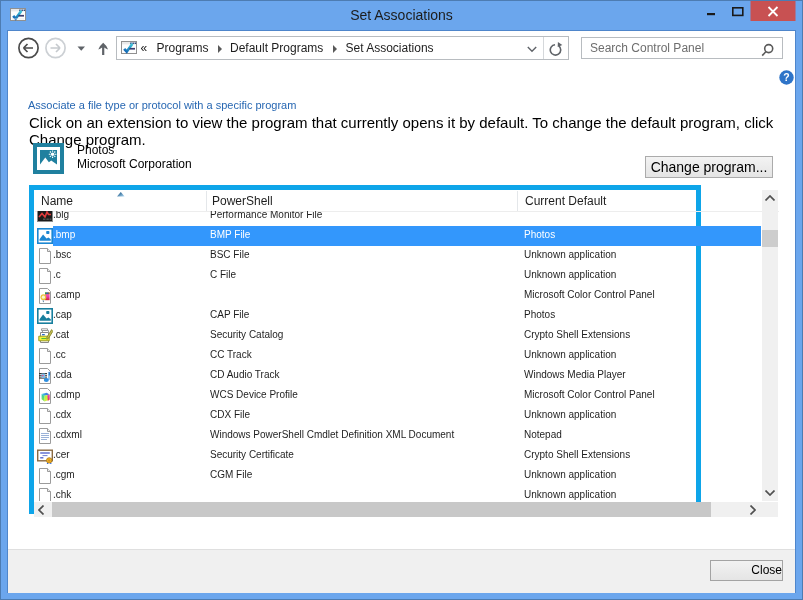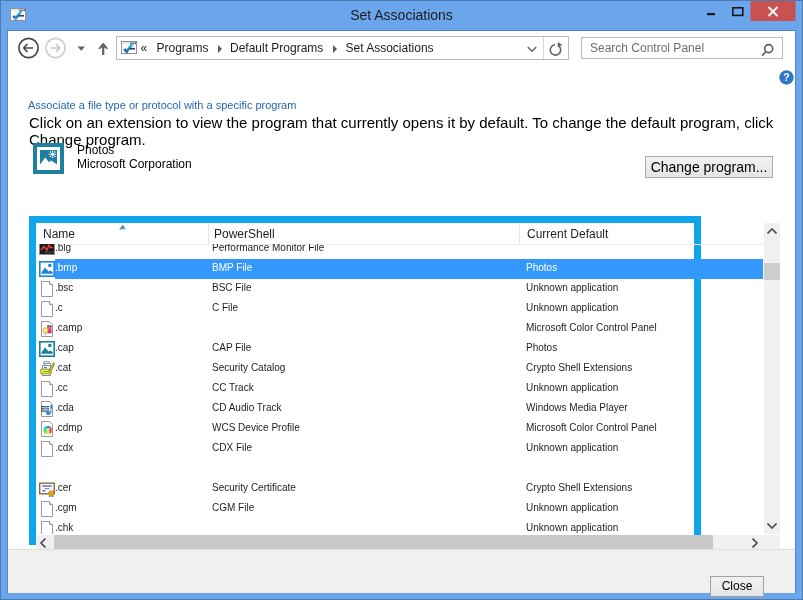--- a/index.html
+++ b/index.html
@@ -5,34 +5,34 @@
 * { margin:0; padding:0; box-sizing:border-box; }
 html,body { width:803px; height:600px; overflow:hidden; }
 body { font-family:"Liberation Sans", sans-serif; position:relative; background:#fff; }
 .abs { position:absolute; }
 
 #frame { position:absolute; left:0; top:0; width:803px; height:600px; background:#6ba6ed; border:1px solid #4d7cb2; }
 #client { position:absolute; left:8px; top:31px; width:787px; height:561px; background:#fff; }
 #titletext { position:absolute; left:0; top:4px; width:803px; text-align:center; font-size:14px; line-height:22px; color:#1c1c1c; }
 
 #footer { position:absolute; left:8px; top:549px; width:787px; height:44px; background:#f0f0f0; border-top:1px solid #dfdfdf; }
-#closebtn2 { position:absolute; left:702px; top:26px; width:54px; height:21px; background:linear-gradient(#f2f2f2,#e5e5e5); border:1px solid #a3a3a3; font-size:12px; color:#000; text-align:center; line-height:19px; }
+#closebtn2 { position:absolute; left:702px; top:10px; width:73px; height:21px; background:linear-gradient(#f2f2f2,#e5e5e5); border:1px solid #a3a3a3; font-size:12px; color:#000; text-align:right; line-height:19px; }
 
 .tbtext { font-size:12px; color:#1e1e1e; }
 #addrbar { position:absolute; left:108px; top:5px; width:453px; height:24px; border:1px solid #b8bcc0; background:#fff; }
 #searchbox { position:absolute; left:573px; top:6px; width:202px; height:22px; border:1px solid #b8bcc0; background:#fff; }
 
 #heading { position:absolute; left:20px; top:68px; font-size:11px; color:#2767b2; }
 #para { position:absolute; left:21px; top:83px; font-size:15px; color:#000; }
 
 #bigicon { position:absolute; left:25px; top:112px; }
 #photoname { position:absolute; left:69px; top:112px; font-size:12px; color:#000; line-height:14px; }
 #chgbtn { position:absolute; left:637px; top:125px; width:128px; height:22px; background:linear-gradient(#f3f3f3,#e4e4e4); border:1px solid #ababab; font-size:14px; text-align:center; line-height:20px; color:#000; }
 
-#list { position:absolute; left:21px; top:185px; width:672px; height:329px; border:7px solid #0ea5e9; background:#fff; }
+#list { position:absolute; left:21px; top:154px; width:672px; height:329px; border:5px solid #0ea5e9; background:#fff; }
 .hdr { position:absolute; top:0; height:22px; font-size:12px; color:#1e1e1e; line-height:22px; }
 .hsep { position:absolute; top:1px; width:1px; height:20px; background:#e4e7ea; }
 #rows { position:absolute; left:0px; top:21px; width:728px; height:290px; overflow:hidden; }
 .row { position:absolute; left:0; width:728px; height:20px; font-size:10px; color:#1e1e1e; }
 .row .ext { position:absolute; left:19px; top:3px; }
 .row .desc { position:absolute; left:176px; top:3px;text-align:right; }
 .row .def { position:absolute; left:490px; top:3px; }
 .row .ic { position:absolute; left:3px; top:2px; width:16px; height:16px; }
 .sel { position:absolute; left:18.5px; top:0; width:708px; height:20px; background:#3397fc; }
 .selrow { color:#fff; }
@@ -301,20 +301,35 @@
         </div>
         <div class="row " style="top:195px">
           <div class="ic"><svg width="16" height="16" viewBox="0 0 16 16">
               <path d="M2.5 0.5 h8 l3 3 v12 h-11 Z" fill="#fff" stroke="#9b9b9b"></path>
               <path d="M10.5 0.5 v3 h3" fill="#eee" stroke="#9b9b9b"></path>
             </svg></div>
           <span class="ext">.cdx</span>
           <span class="desc">CDX File</span>
           <span class="def">Unknown application</span>
         </div>
+        <div class="row " style="top:215px">
+          <div class="ic"><svg width="16" height="16" viewBox="0 0 16 16">
+              <path d="M2.5 0.5 h8 l3 3 v12 h-11 Z" fill="#fff" stroke="#9b9b9b"></path>
+              <path d="M10.5 0.5 v3 h3" fill="#eee" stroke="#9b9b9b"></path>
+              <g stroke="#9ab2d8" stroke-width="1">
+                <path d="M4 5.5 h8"></path>
+                <path d="M4 7.5 h8"></path>
+                <path d="M4 9.5 h8"></path>
+                <path d="M4 11.5 h6"></path>
+              </g>
+            </svg></div>
+          <span class="ext">.cdxml</span>
+          <span class="desc">Windows PowerShell Cmdlet Definition XML Document</span>
+          <span class="def">Notepad</span>
+        </div>
         <div class="row " style="top:235px">
           <div class="ic"><svg width="16" height="16" viewBox="0 0 16 16">
               <rect x="0.7" y="2.2" width="14.6" height="10.6" fill="#fff" stroke="#8a6a42" stroke-width="1.4"></rect>
               <g stroke="#4a5ac8">
                 <path d="M3.2 5 h9.6" stroke-width="1.3"></path>
                 <path d="M5.5 7.6 h5" stroke-width="0.8"></path>
                 <path d="M3.2 9.8 h3.2" stroke-width="1.3"></path>
               </g>
               <path d="M10.6 14.2 L9.5 16.6 L11.5 16.1 Z" fill="#1e62e8"></path>
               <path d="M13.8 14.2 L14.9 16.6 L12.9 16.1 Z" fill="#1e62e8"></path>

